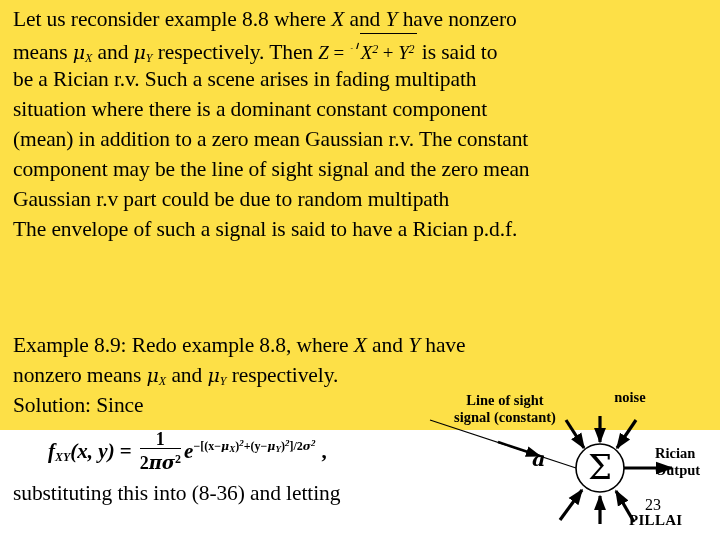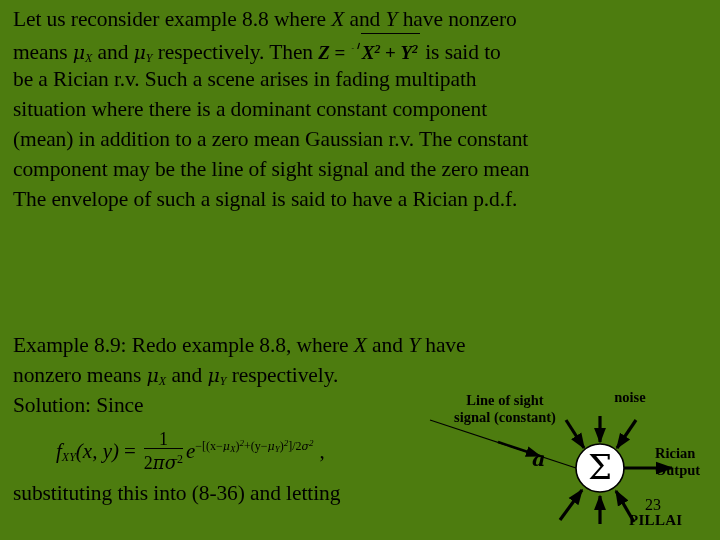--- a/index.html
+++ b/index.html
@@ -7,22 +7,22 @@
   body{
     width:720px;height:540px;
     background:#ffffff;
     font-family:"Liberation Serif", serif;
     color:#000000;
     overflow:hidden;
     position:relative;
   }
   #slide{
     position:relative;
-    width:720px;height:540px;
-    background:#4d7c0f;
+    width:720px;height:430px;
+    background:#fde047;
   }
 
   
   .prose{
     position:absolute;
     left:13px;
     width:700px;
     font-size:21.5px;
     line-height:30px;
     letter-spacing:-0.1px;
@@ -53,21 +53,20 @@
   }
 
   
   .zexpr{
     display:inline-block;
     font-style:italic;
     font-size:19px;
     vertical-align:-1px;
     position:relative;
     top:-1px;
-    font-weight:bold;
   }
   .radical{
     display:inline-block;
     position:relative;
     padding-left:11px;
   }
   .radical .vinc{
     display:inline-block;
     border-top:1.3px solid #000;
     padding:0 2px 0 1px;
@@ -76,26 +75,27 @@
   .radical .tick{
     position:absolute;
     left:0; top:2px;
     width:10px;height:14px;
     overflow:hidden;
   }
 
   
   #formula{
     position:absolute;
-    left:56px;
+    left:48px;
     top:432px;
     font-size:21px;
     font-style:italic;
     white-space:nowrap;
     font-family:"Liberation Serif", serif;
+    font-weight:bold;
   }
   .frac{
     display:inline-block;
     text-align:center;
     vertical-align:middle;
     margin:0 3px;
     position:relative;
     top:-1px;
   }
   .frac .num{
@@ -184,20 +184,21 @@
                 <path d="M0 8 L3 7 L6 13 L9.5 0.8" stroke="#000" stroke-width="1.2" fill="none"></path>
               </svg>
           </span>
           <span class="vinc"><span>X</span><span class="sup">2</span><span style="font-style:normal"> + </span><span>Y</span><span class="sup">2</span></span>
         </span></span><span>  is said to</span></span>
 
     <span class="ln">be a Rician r.v. Such a scene arises in fading multipath</span>
     <span class="ln">situation where there is a dominant constant component</span>
     <span class="ln">(mean) in addition to a zero mean Gaussian r.v. The constant</span>
     <span class="ln">component may be the line of sight signal and the zero mean</span>
+    <span class="ln">Gaussian r.v part could be due to random multipath</span>
     <span class="ln">The envelope of such a signal is said to have a Rician p.d.f.</span>
   </div>
 
   <div class="prose" id="para2">
     <span class="ln"><span>Example 8.9: Redo example 8.8, where </span><span class="mi">X</span><span> and </span><span class="mi">Y</span><span> have</span></span>
 
     <span class="ln"><span>nonzero means </span><span class="mu">μ</span><span class="sub">X</span><span> and </span><span class="mu">μ</span><span class="sub">Y</span><span> respectively.</span></span>
 
     <span class="ln">Solution: Since</span>
   </div>

